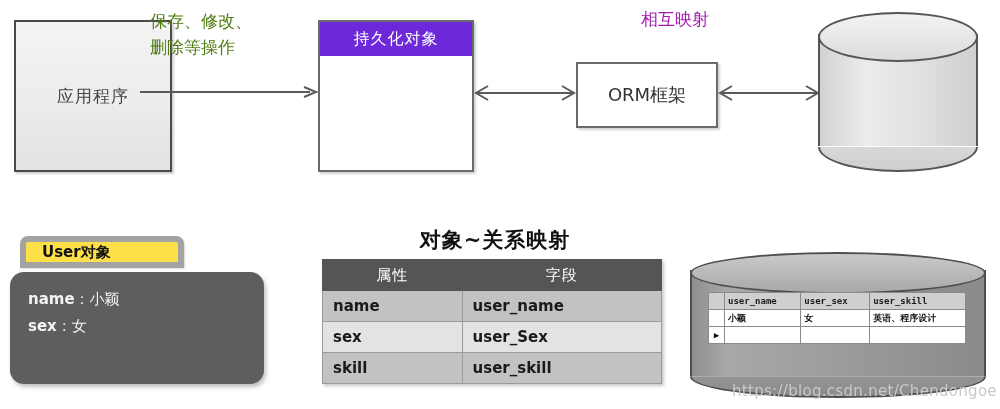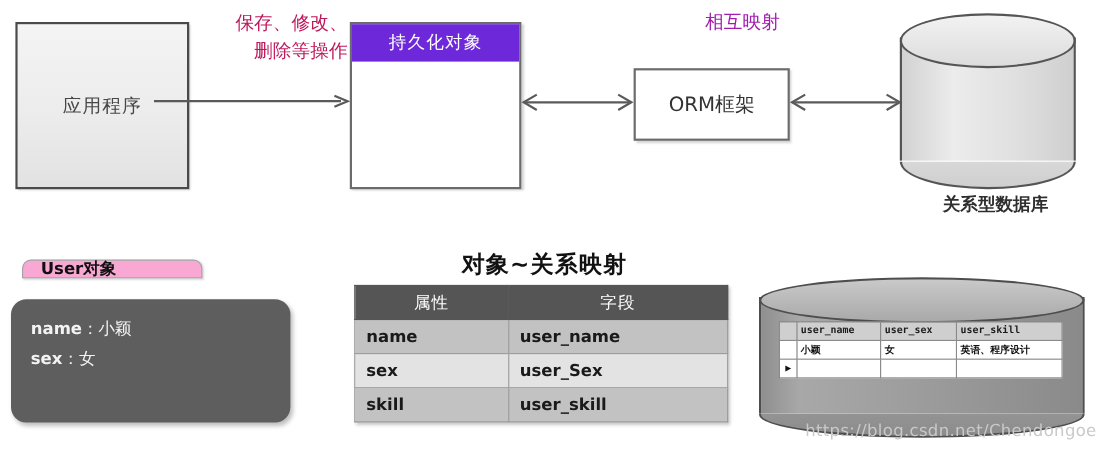--- a/index.html
+++ b/index.html
@@ -30,21 +30,21 @@
     padding-left: 28px;
   }
   .app-box-label {
     position: absolute; left:0; right:0; top: 50%; transform: translateY(-50%);
     text-align: center;
     font-size: 17px; color: #474747; letter-spacing: 1px;
   }
 
   .op-label {
     left: 150px; top: 8px; width: 166px;
-    font-size: 17px; color: #be185d; line-height: 26px; text-align: right;
+    font-size: 17px; color: #4d7c0f; line-height: 26px; text-align: left;
   }
 
   
   .po-box {
     left: 318px; top: 20px; width: 152px; height: 148px;
     border: 2px solid #6b6b6b;
     background: #ffffff;
     box-shadow: 2px 2px 2px rgba(0,0,0,0.18);
   }
   .po-head {
@@ -86,22 +86,22 @@
     background: linear-gradient(180deg,#e0e0e0 0%,#cfcfcf 100%);
     clip-path: inset(50% -4px -4px -4px);
   }
   .db-label {
     left: 820px; top: 176px; width: 170px;
     text-align: center; font-size: 16px; color: #2f2f2f; font-weight: bold;
   }
 
   
   .user-tab {
-    left: 20px; top: 236px; width: 164px; height: 17px;
-    background: #f9a8d4; border: 1px solid #a3a3a3;
+    left: 20px; top: 236px; width: 164px; height: 32px;
+    background: #fde047; border: 6px solid #a3a3a3;
     border-radius: 8px 8px 0 0;
     box-shadow: 1px 1px 2px rgba(0,0,0,0.15);
     display: flex; align-items: center;
     padding-left: 16px; box-sizing: border-box;
     font-size: 15px; font-weight: bold; color: #111;
     z-index: 2;
   }
   .user-body {
     left: 10px; top: 272px; width: 254px; height: 112px;
     background: #5e5e5e; border-radius: 14px;
@@ -225,21 +225,20 @@
     <line x1="6" y1="12" x2="100" y2="12" stroke="#5a5a5a" stroke-width="2"></line>
     <polyline points="16,5 4,12 16,19" fill="none" stroke="#5a5a5a" stroke-width="2"></polyline>
     <polyline points="90,5 102,12 90,19" fill="none" stroke="#5a5a5a" stroke-width="2"></polyline>
   </svg>
 
   <div class="abs cyl">
     <div class="cyl-body"></div>
     <div class="cyl-bot"></div>
     <div class="cyl-top"></div>
   </div>
-  <div class="abs db-label">关系型数据库</div>
 
   <div class="abs user-tab">User对象</div>
 
   <div class="abs user-body">
     <div class="user-line">
       <span class="user-key">name</span><span>：</span><span>小颖</span>
     </div>
     <div class="user-line">
       <span class="user-key">sex</span><span>：</span><span>女</span>
     </div>

